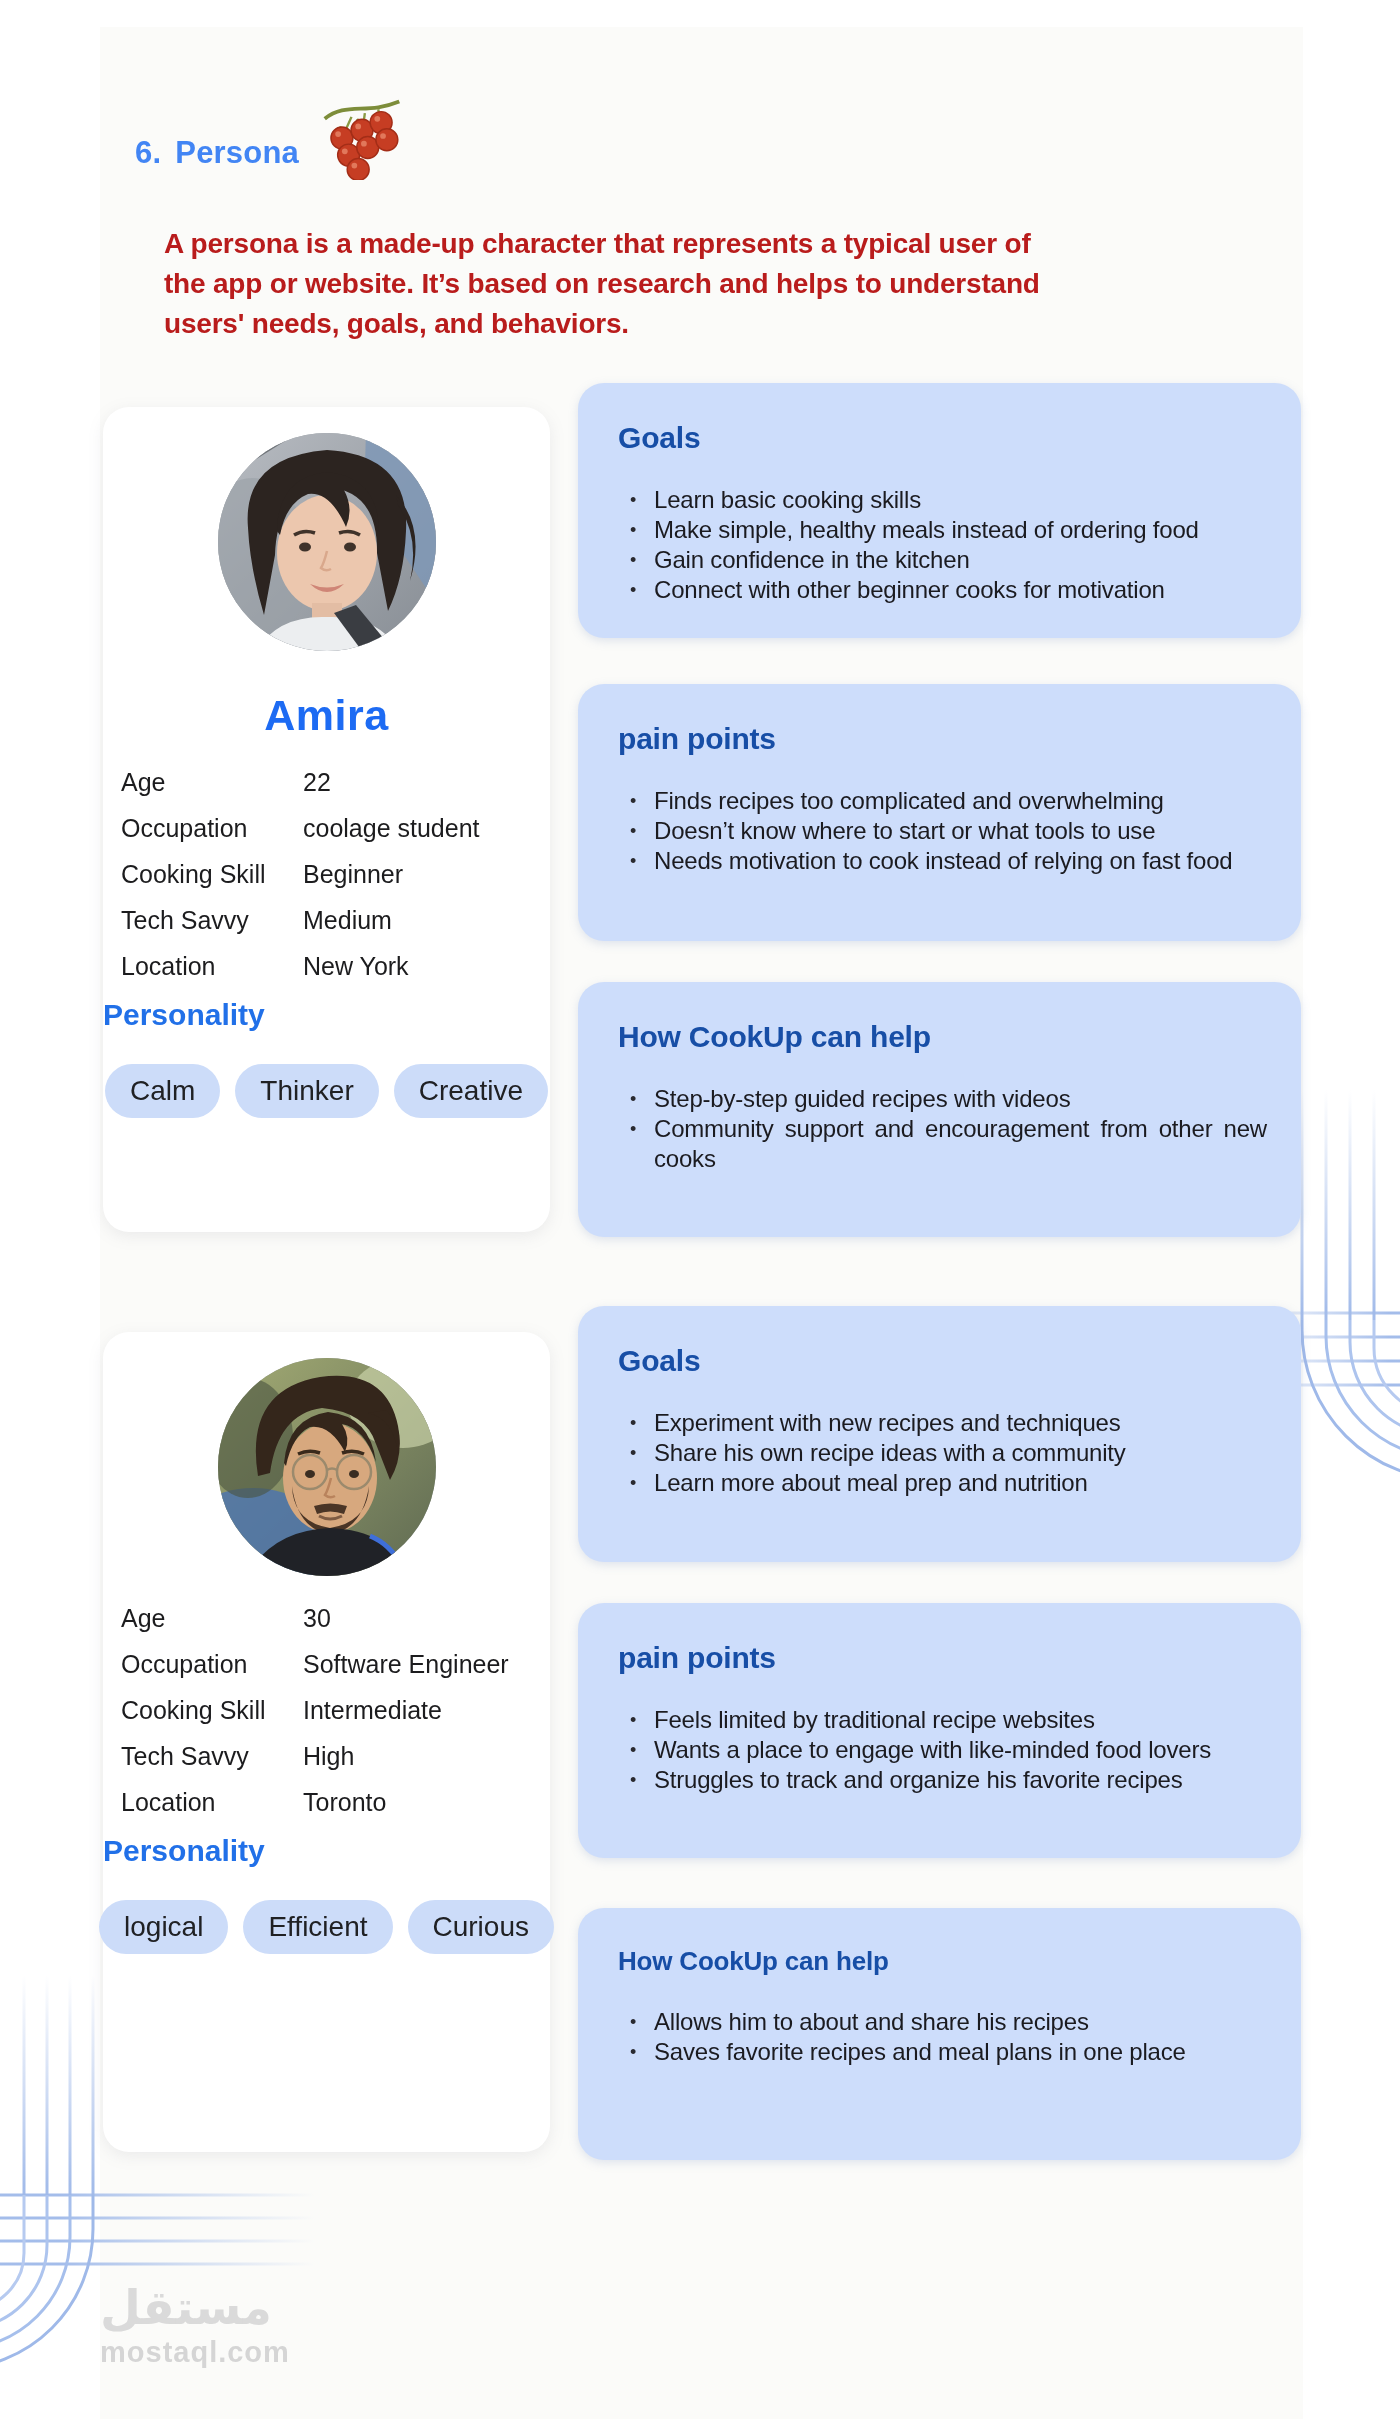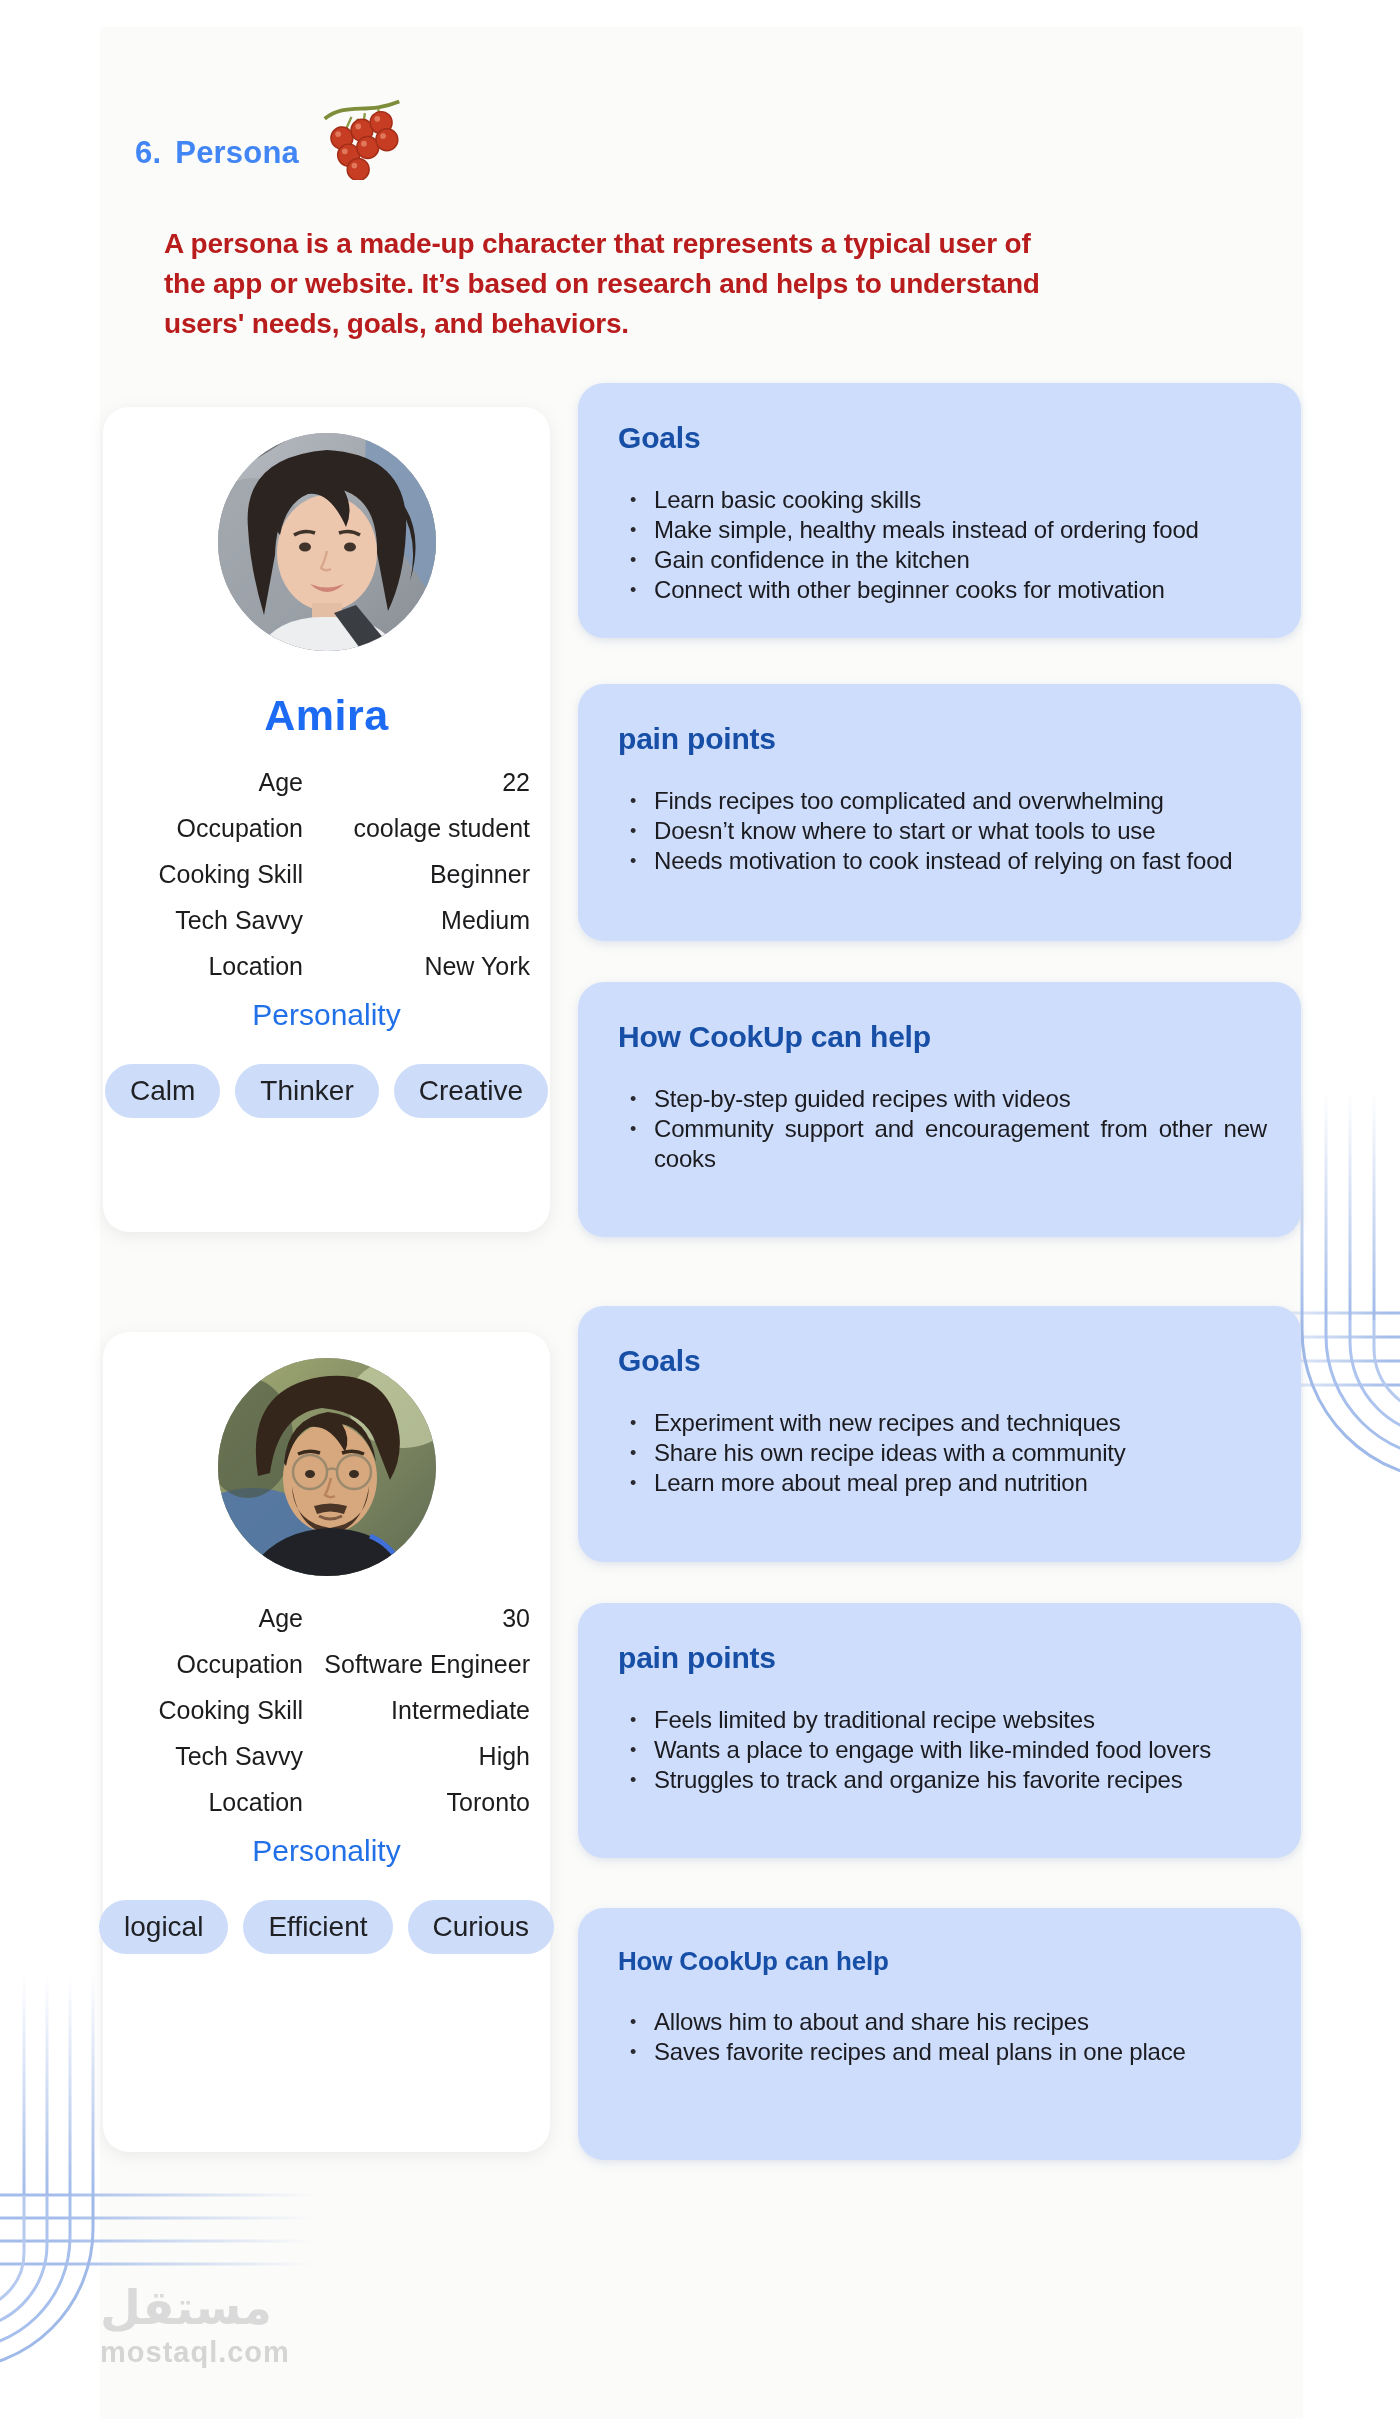--- a/index.html
+++ b/index.html
@@ -36,27 +36,27 @@
   }
   .avatar{
     width:218px;height:218px;border-radius:50%;overflow:hidden;
     margin:26px auto 0;background:#9aa0a6;
   }
   .avatar svg{display:block;}
   .persona-name{
     text-align:center;margin-top:40px;
     font-size:43px;font-weight:600;color:#1d6bf3;letter-spacing:.5px;
   }
-  .attrs{margin:28px 20px 0 18px;text-align:right;}
+  .attrs{margin:28px 20px 0 18px;}
   .attr-row{display:flex;margin-bottom:17px;font-size:25px;font-weight:500;color:#1c1c1e;}
   .attr-label{width:182px;flex:none;}
   .attr-value{flex:1;}
   .personality-title{
-    text-align:center;margin-top:16px;
-    font-size:30px;font-weight:400;color:#2170e8;
+    margin-top:16px;
+    font-size:30px;font-weight:700;color:#2170e8;
   }
   .traits{display:flex;justify-content:center;gap:15px;margin-top:32px;}
   .trait{
     background:#ccdcf9;border-radius:999px;padding:11px 25px;
     font-size:28px;font-weight:500;color:#202124;white-space:nowrap;
   }
 
   
   .pbox{
     position:absolute;left:578px;width:723px;box-sizing:border-box;

